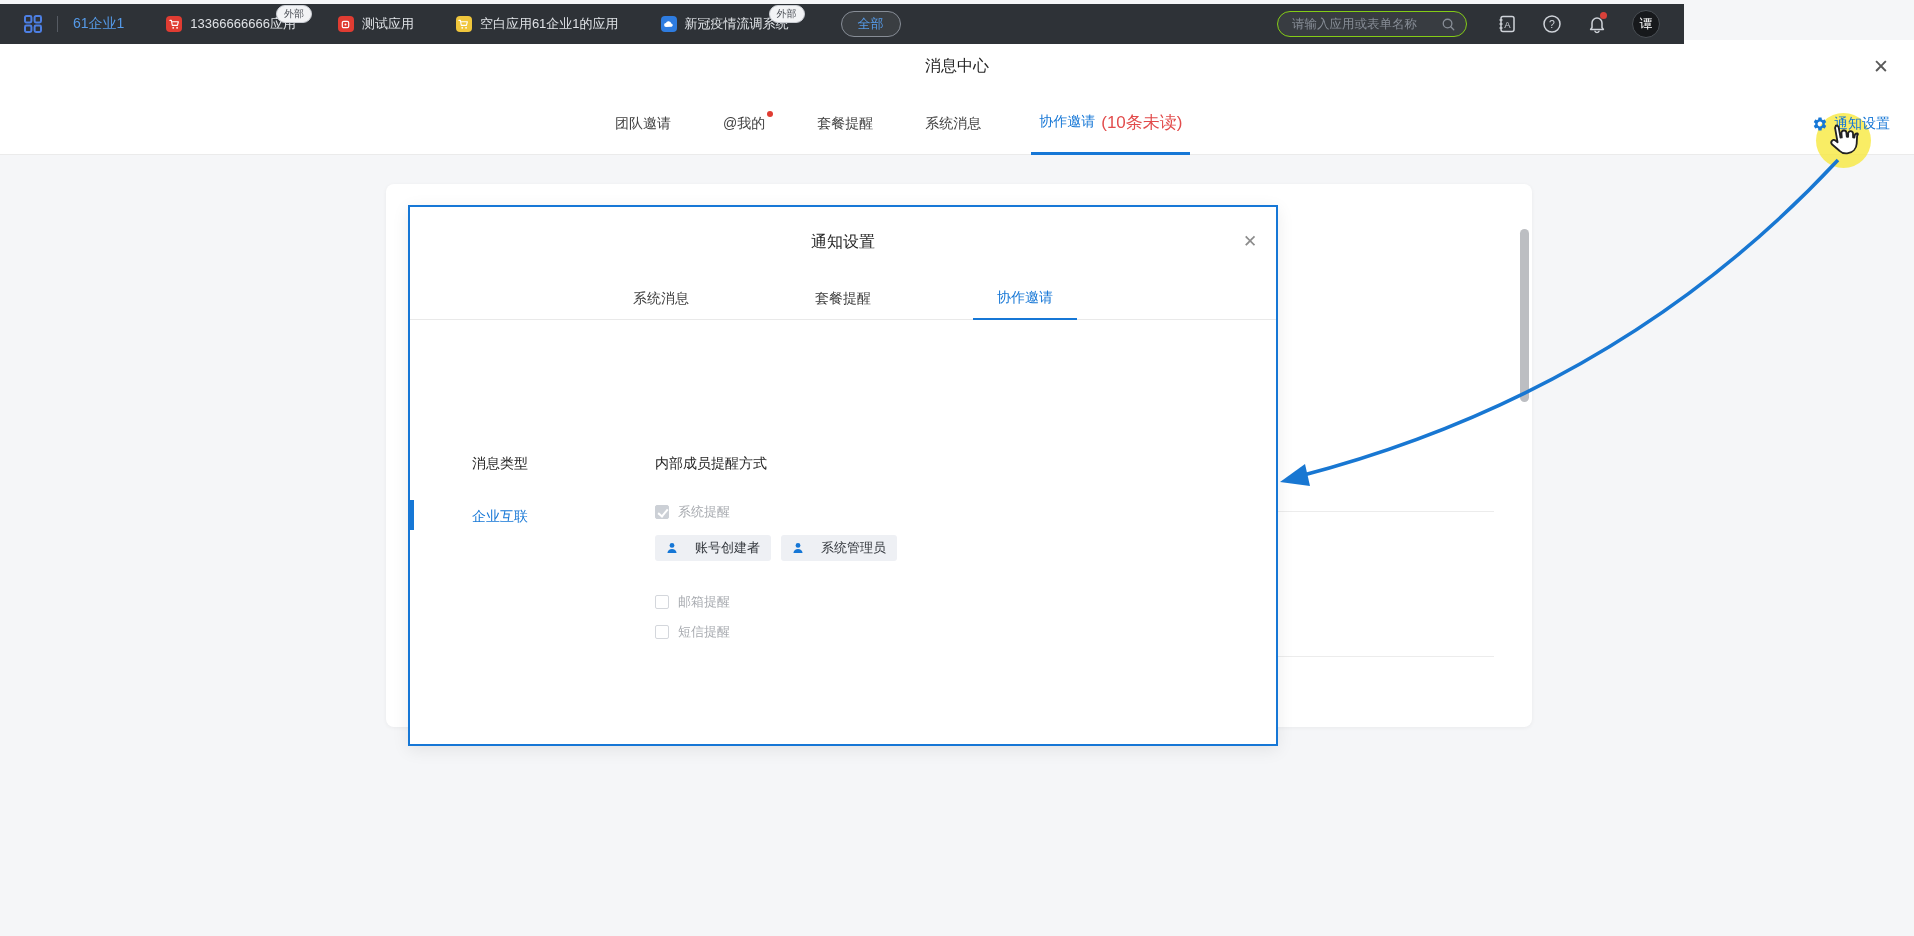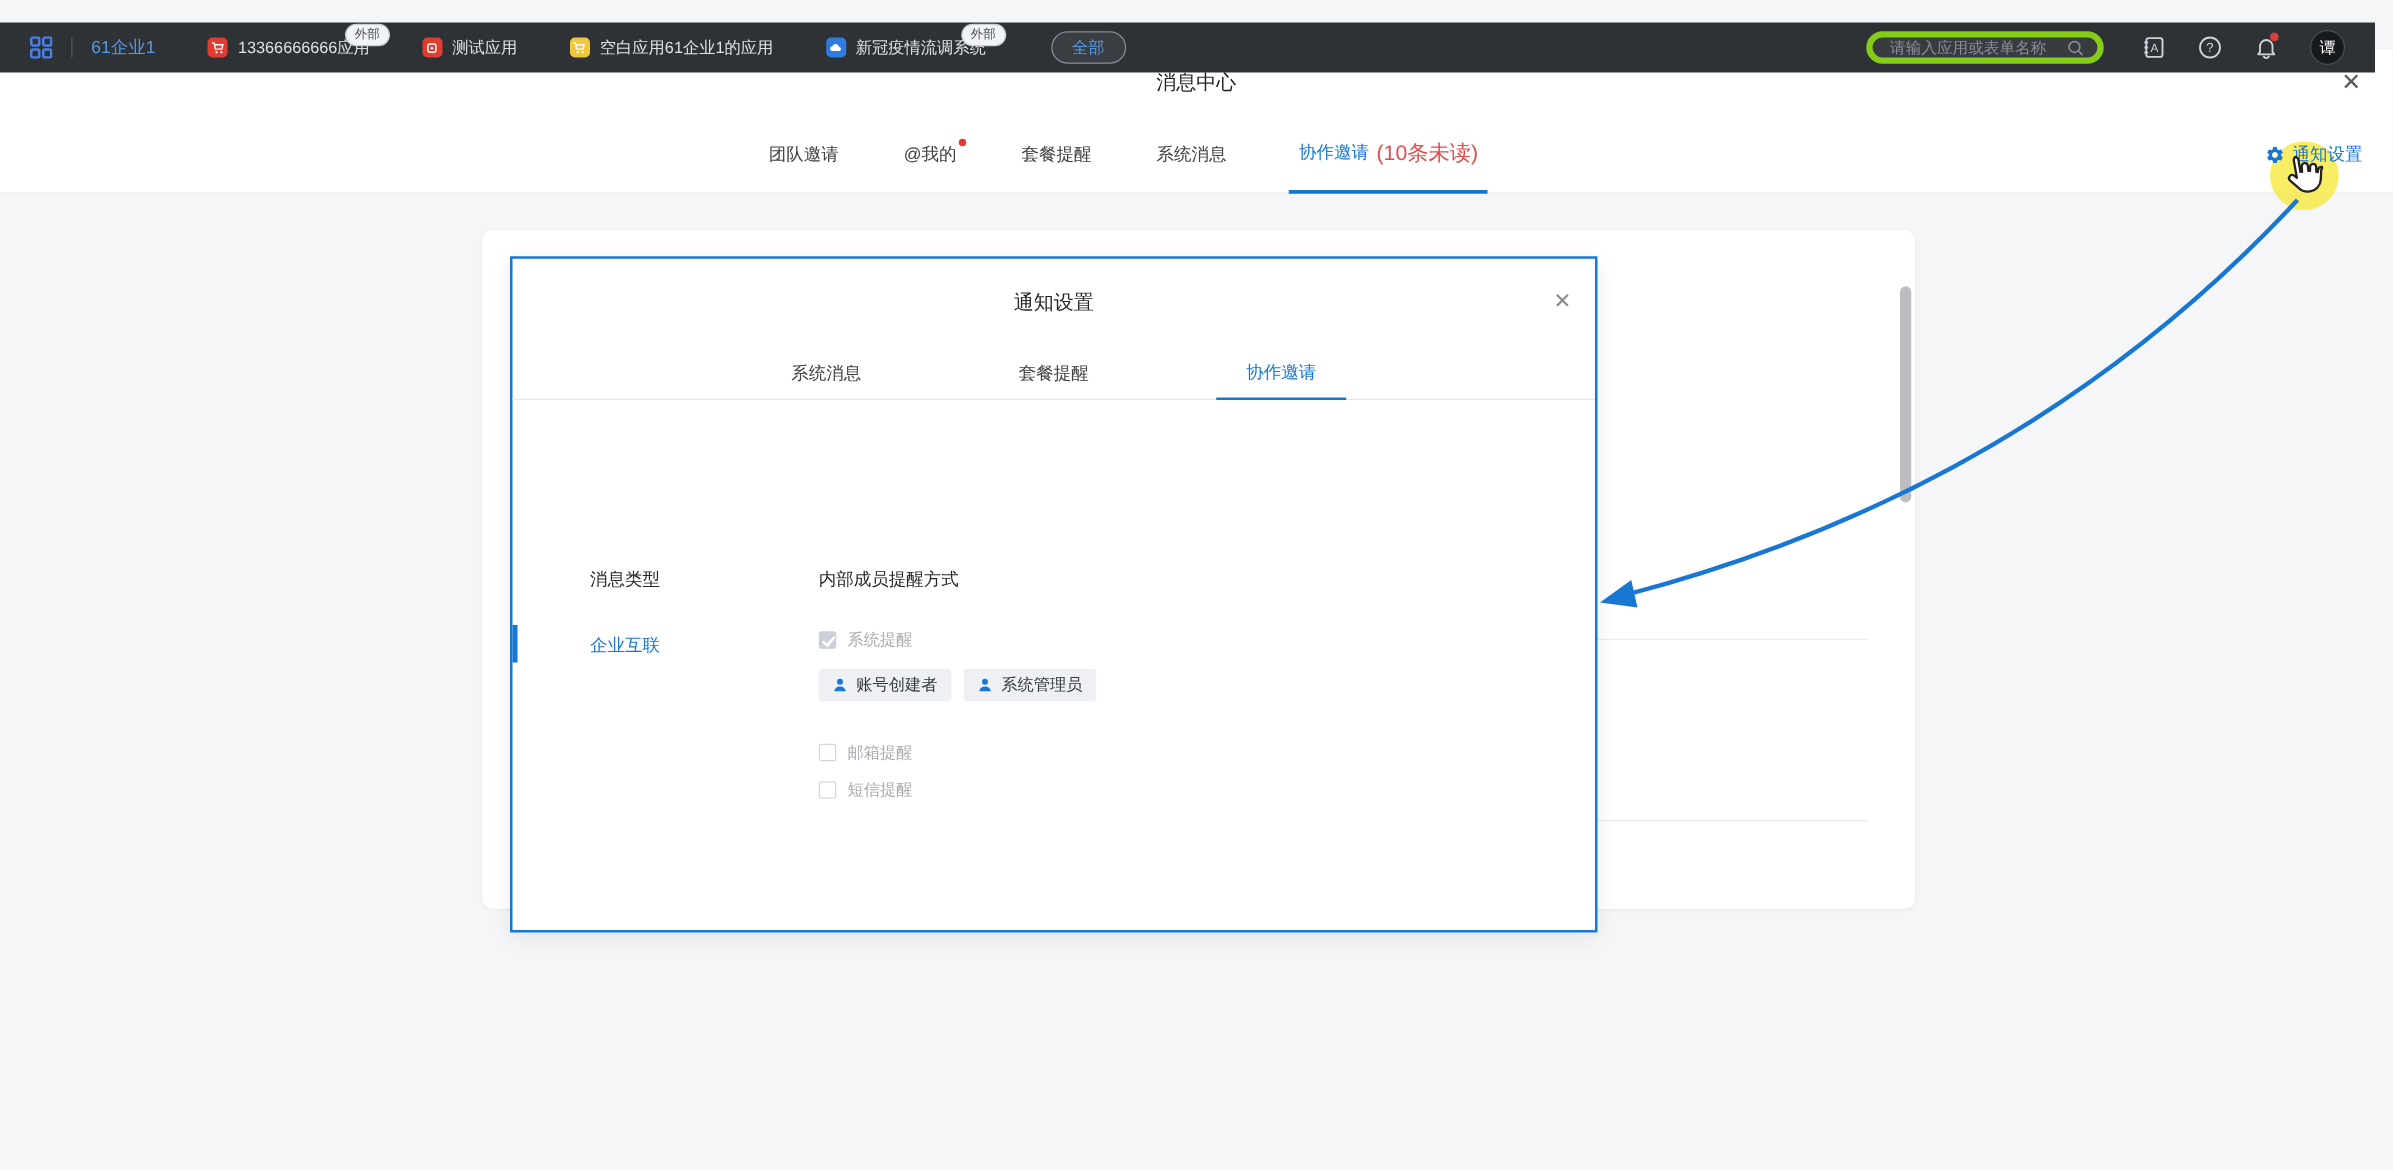--- a/index.html
+++ b/index.html
@@ -1,37 +1,37 @@
 <!DOCTYPE html>
 <html><head>
 <meta charset="utf-8">
 <style>
   * { margin:0; padding:0; box-sizing:border-box; }
   html,body { width:1914px; height:936px; overflow:hidden;
     font-family:"Liberation Sans","DejaVu Sans",sans-serif; background:#f5f6f8; }
 
   
-  .topbar { position:absolute; left:0; top:18px; width:1900px; height:40px;
+  .topbar { position:absolute; left:0; top:4px; width:1684px; height:40px;
     background:#2e3237; display:flex; align-items:center; padding:0 24px; z-index:20; }
   .waffle { width:18px; height:18px; flex:none; }
   .tb-divider { width:1px; height:16px; background:#565b63; margin:0 15px; flex:none; }
   .workspace { color:#559ae8; font-size:14px; flex:none; cursor:pointer; }
   .app-tab { position:relative; display:flex; align-items:center; gap:8px;
     margin-left:42px; flex:none; cursor:pointer; height:40px; }
   .app-ic { width:16px; height:16px; border-radius:4px; flex:none;
     display:flex; align-items:center; justify-content:center; }
   .app-name { color:#dfe2e6; font-size:13px; white-space:nowrap; }
   .ext-badge { position:absolute; top:1px; right:-16px; height:18px; line-height:16px;
     padding:0 7px; font-size:10px; color:#4a4e55; background:#f2f3f5;
     border:1px solid #c9ccd2; border-radius:9px; white-space:nowrap; }
   .all-pill { margin-left:52px; padding:3px 16px; border:1px solid #878d96;
     border-radius:13px; color:#559ae8; font-size:13px; background:rgba(255,255,255,.06);
     flex:none; cursor:pointer; }
   .tb-spacer { flex:1; }
-  .search-box { width:190px; height:26px; border:5px solid #84cc16; border-radius:13px;
+  .search-box { width:190px; height:26px; border:1px solid #84cc16; border-radius:13px;
     background:rgba(255,255,255,.05); display:flex; align-items:center;
     padding:0 10px 0 14px; margin-right:30px; flex:none; }
   .search-box input { flex:1; background:transparent; border:none; outline:none;
     color:#cfd3d9; font-size:12.5px; min-width:0;
     font-family:"Liberation Sans","DejaVu Sans",sans-serif; }
   .search-box input::placeholder { color:#878d96; }
   .tb-icon { width:20px; height:20px; margin-left:25px; flex:none; position:relative; cursor:pointer; }
   .bell-dot { position:absolute; right:0; top:-2px; width:7px; height:7px;
     border-radius:50%; background:#d8413a; }
   .avatar { width:28px; height:28px; border-radius:50%; background:#17191c;
@@ -97,21 +97,21 @@
     cursor:pointer; }
   .opt-label { font-size:13px; color:#a8abb0; }
   .cbx { width:14px; height:14px; border-radius:2px; border:1px solid #d4d7dc;
     background:#fff; position:relative; flex:none; }
   .cbx.checked-disabled { background:#ccd0d6; border-color:#ccd0d6; }
   .cbx.checked-disabled::after { content:""; position:absolute; left:4px; top:1px;
     width:4px; height:8px; border:solid #fff; border-width:0 2px 2px 0;
     transform:rotate(40deg); }
   .tags-row { position:absolute; left:245px; top:328px; display:flex; gap:10px; }
   .tag-chip { height:26px; background:#eef0f4; border-radius:3px; display:flex;
-    align-items:center; gap:7px; padding:0 11px; font-size:13px; color:#33373d; }
+    align-items:center; gap:17px; padding:0 11px; font-size:13px; color:#33373d; }
 
   
   .annot-arrow { position:absolute; left:0; top:0; width:1914px; height:936px;
     z-index:8; pointer-events:none; }
   .hl-circle { position:absolute; left:1816px; top:113px; width:55px; height:55px;
     border-radius:50%; background:rgba(247,233,62,.8); z-index:4; pointer-events:none; }
   .cursor-hand { position:absolute; left:1826px; top:121px; z-index:10;
     transform:rotate(-10deg); pointer-events:none; }
 </style>
 </head>

